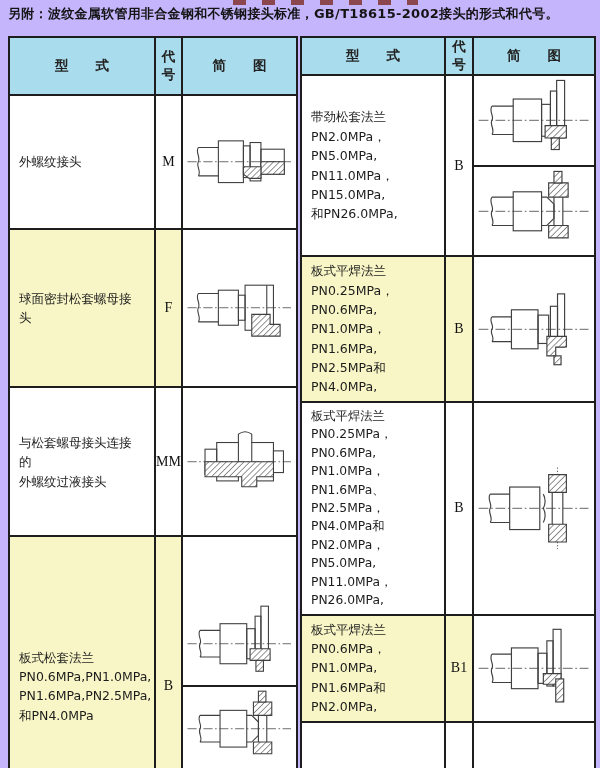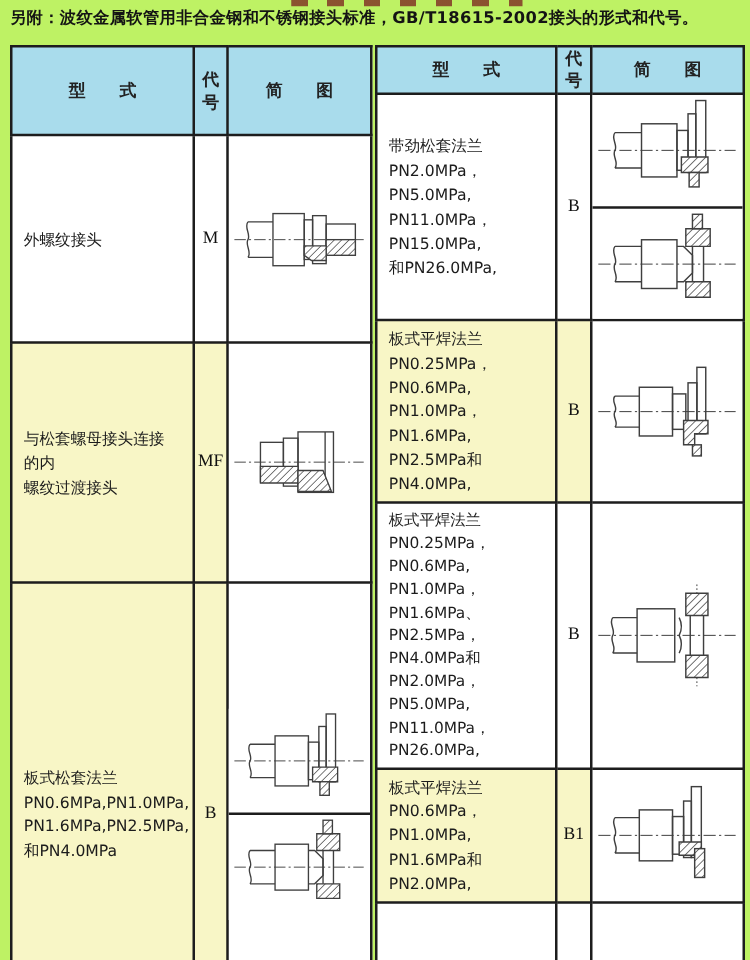--- a/index.html
+++ b/index.html
@@ -1,17 +1,17 @@
 <!DOCTYPE html>
 <html><head>
 <meta charset="utf-8">
 <style>
   * { margin:0; padding:0; box-sizing:border-box; }
   body { width:600px; height:768px; background:#ffffff; font-family:"DejaVu Sans","Liberation Sans",sans-serif; position:relative; overflow:hidden; }
-  .page { position:absolute; inset:0; background:#bef264;text-decoration:underline; }
+  .page { position:absolute; inset:0; background:#c4b5fd;text-decoration:underline; }
 
   .artifact { position:absolute; top:0; left:233px; width:185px; height:5px;
     background:repeating-linear-gradient(90deg, #7e2b22 0 13px, transparent 13px 29px);
     opacity:.8; }
 
   .doc-title { position:absolute; top:5px; left:8px; font-size:13px; font-weight:600;
     color:#141414; letter-spacing:.3px; }
 
   .tables { position:absolute; top:36px; left:8px; display:flex; gap:2px; }
   table { border-collapse:collapse; table-layout:fixed; background:#fff; }
@@ -80,44 +80,65 @@
             <rect x="78" y="27" width="13" height="46"></rect>
             <rect x="91" y="35" width="28" height="30"></rect>
             <rect x="91" y="50" width="28" height="15" fill="url(#hatch)"></rect>
             <path d="M70,56 h21 v14 h-14 l-7,-5 z" fill="url(#hatch)"></path>
           </g>
                 </svg>
               </div>
             </td>
       </tr>
 
-
-
-      <tr class="hl" style="height:102px">
-        <td>
-              <div class="type-text">与松套螺母接头连接的内
-螺纹过渡接头</div>
-            </td>
-        <td class="c-code">MF</td>
-        <td class="c-diag">
-              <div class="diag">
-          <svg viewBox="0 0 130 100">
-                  <g stroke="#3f3f3f" fill="none" stroke-width="1.3">
-            <line x1="3" y1="50" x2="127" y2="50" stroke-dasharray="11 3 2 3" stroke-width="0.9"></line>
-            <rect x="28" y="31" width="22" height="38"></rect>
-            <rect x="50" y="27" width="14" height="46"></rect>
-            <rect x="64" y="21" width="34" height="58"></rect>
-            <line x1="90" y1="21" x2="90" y2="79"></line>
-            <path d="M28,54 h36 v16 h-36 z" fill="url(#hatch)"></path>
-            <path d="M64,58 h24 l8,20 h-32 z" fill="url(#hatch)"></path>
-          </g>
-                </svg>
-              </div>
-            </td>
-      </tr>
+      <tr class="hl" style="height:104px">
+        <td>
+              <div class="type-text">球面密封松套螺母接头</div>
+            </td>
+        <td class="c-code">F</td>
+        <td class="c-diag">
+              <div class="diag">
+          <svg viewBox="0 0 130 100">
+                  <g stroke="#3f3f3f" fill="none" stroke-width="1.3">
+            <line x1="3" y1="50" x2="127" y2="50" stroke-dasharray="11 3 2 3" stroke-width="0.9"></line>
+            <path d="M40,33 H16 M40,67 H16 M16,33 c-4,5 3,12 0,17 c-3,5 4,12 0,17"></path>
+            <rect x="40" y="29" width="24" height="42"></rect>
+            <rect x="64" y="35" width="8" height="30"></rect>
+            <rect x="72" y="23" width="34" height="54"></rect>
+            <line x1="98" y1="23" x2="98" y2="77"></line>
+            <path d="M80,58 h22 v12 h12 v14 h-34 z" fill="url(#hatch)"></path>
+          </g>
+                </svg>
+              </div>
+            </td>
+      </tr>
+
+      <tr style="height:98px">
+        <td>
+              <div class="type-text">与松套螺母接头连接的
+外螺纹过液接头</div>
+            </td>
+        <td class="c-code">MM</td>
+        <td class="c-diag">
+              <div class="diag">
+          <svg viewBox="0 0 130 100">
+                  <g stroke="#3f3f3f" fill="none" stroke-width="1.3">
+            <line x1="3" y1="50" x2="127" y2="50" stroke-dasharray="11 3 2 3" stroke-width="0.9"></line>
+            <rect x="24" y="35" width="14" height="30"></rect>
+            <rect x="38" y="27" width="26" height="46"></rect>
+            <path d="M64,27 V17 q8,-6 16,0 V27"></path>
+            <rect x="80" y="27" width="26" height="46"></rect>
+            <rect x="106" y="37" width="12" height="26"></rect>
+            <path d="M24,50 H106 V68 H86 V80 H68 V68 H24 Z" fill="url(#hatch)"></path>
+          </g>
+                </svg>
+              </div>
+            </td>
+      </tr>
+
 
 
       <tr class="hl" style="height:197px">
         <td>
               <div class="type-text">板式松套法兰
 PN0.6MPa,PN1.0MPa,
 PN1.6MPa,PN2.5MPa,
 和PN4.0MPa</div>
             </td>
         <td class="c-code">B</td>

